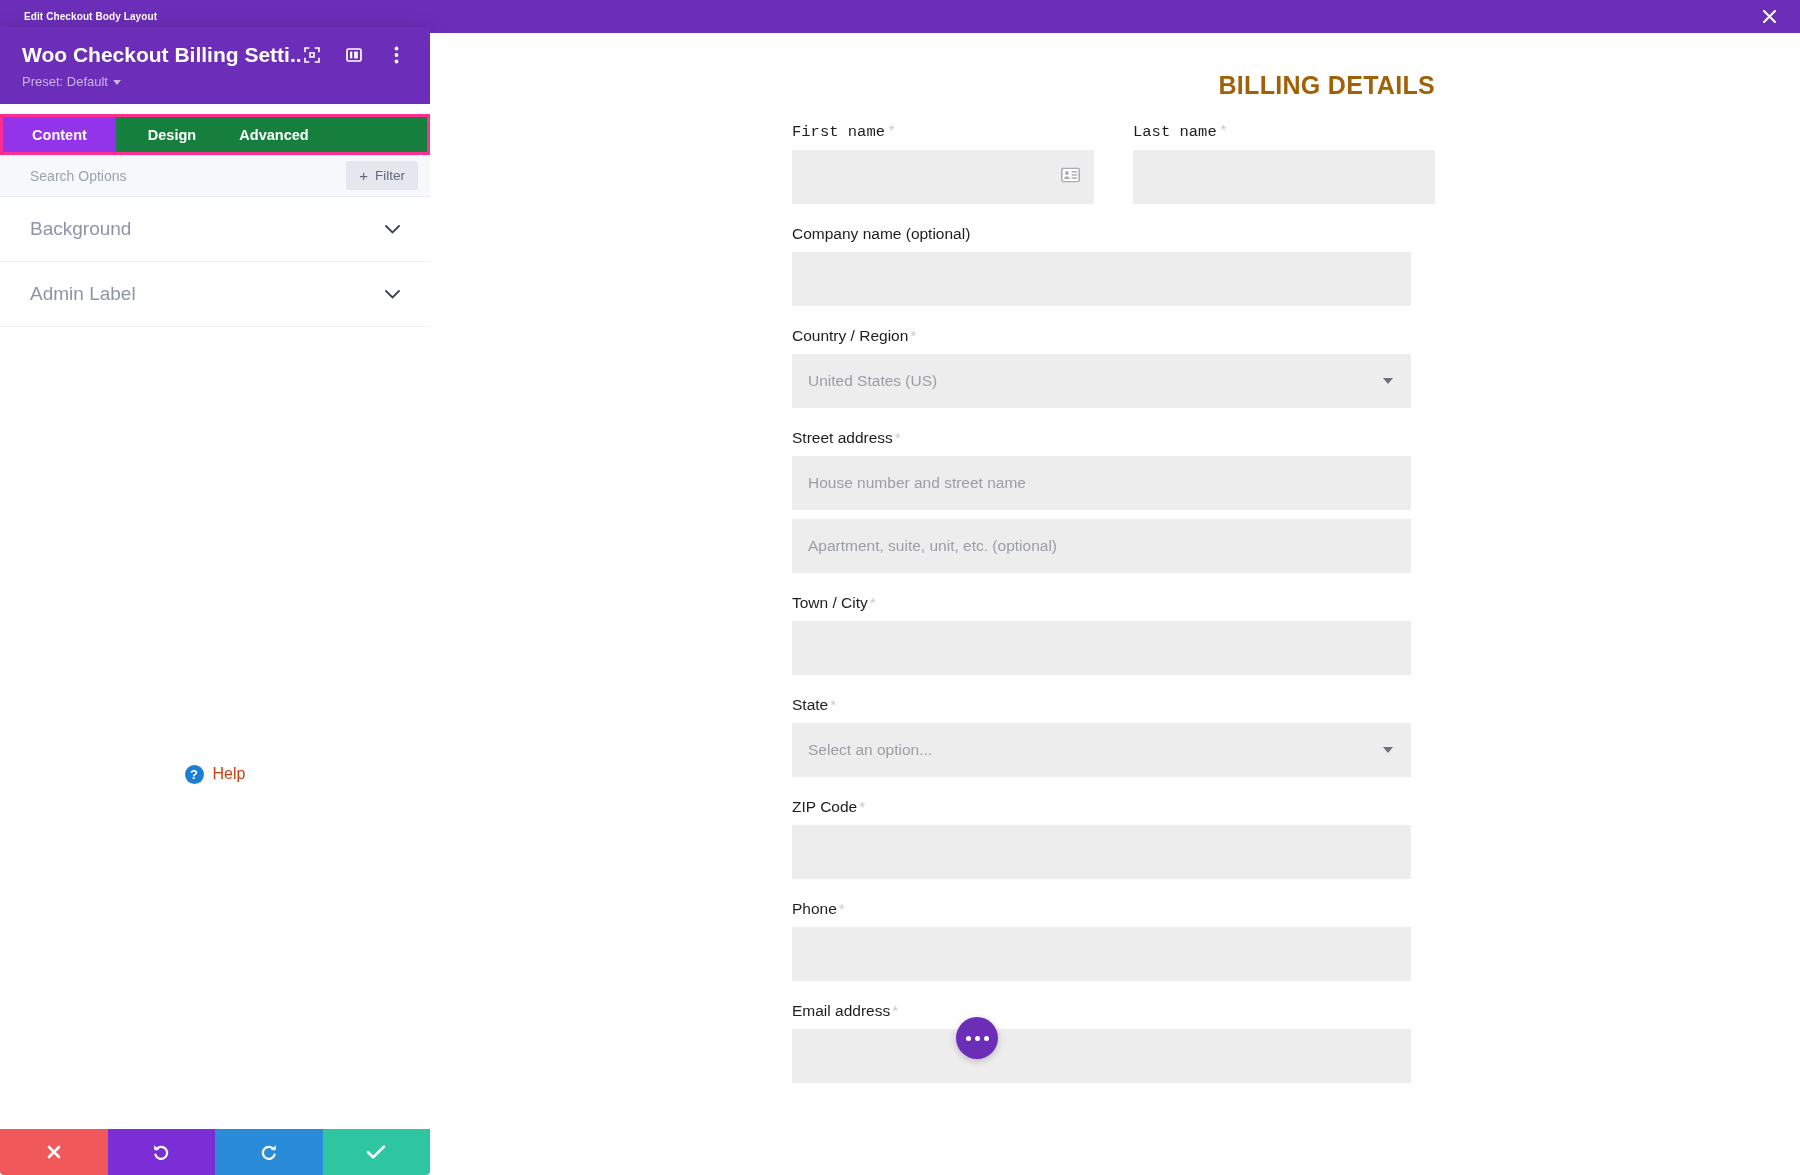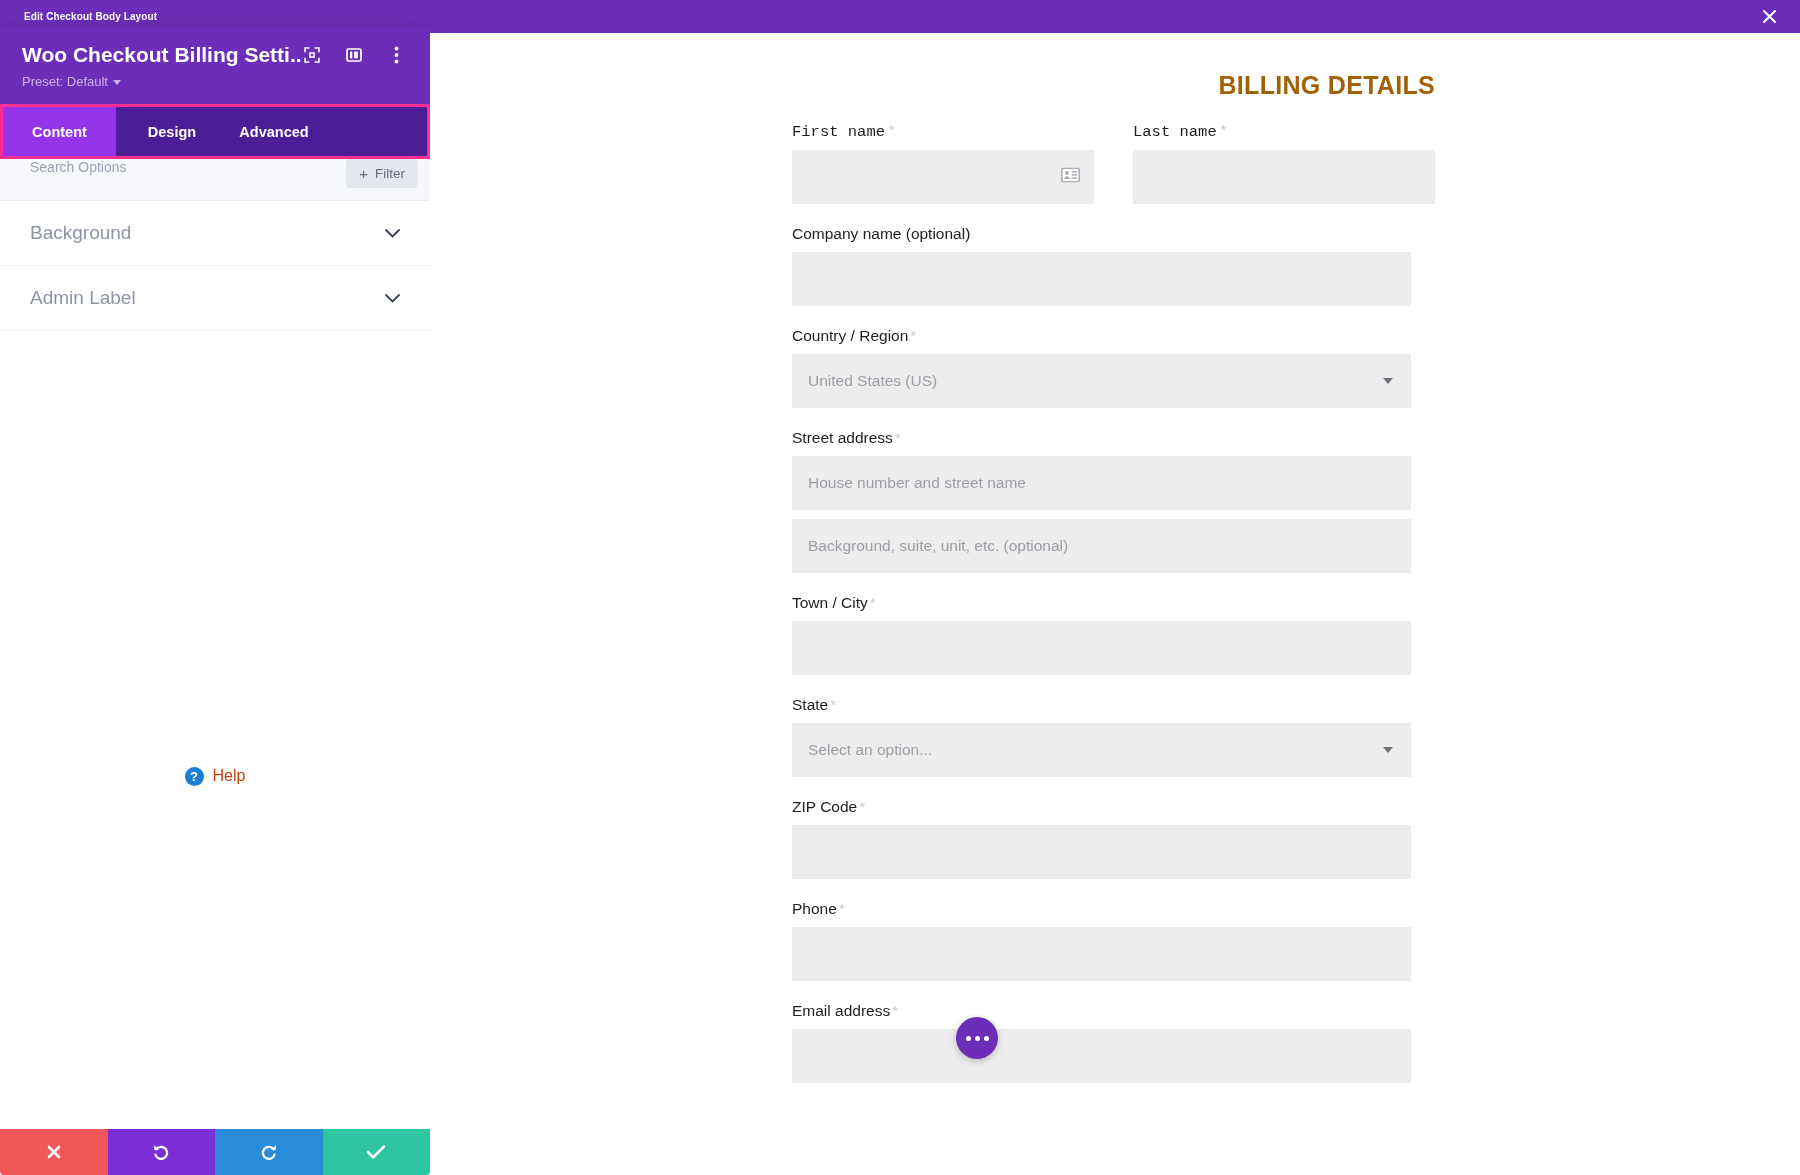--- a/index.html
+++ b/index.html
@@ -80,45 +80,46 @@
     border-left: 4px solid transparent;
     border-right: 4px solid transparent;
     border-top: 5px solid #cbb2e8;
     display: inline-block;
     margin-top: 2px;
   }
 
   
   #tabs-wrap {
     border: 3px solid #ff2e93;
-    background: #4c1d95;
+    background: #15803d;
     display: flex;
     flex: 0 0 auto;
-    height: 55px;
+    height: 41px;
+    margin-top: 10px;
   }
   #tabs-wrap .tab {
     color: #ffffff;
     font-size: 14.5px;
     font-weight: bold;
     display: flex; align-items: center; justify-content: center;
     cursor: pointer;
     background: transparent;
     padding: 0 18px;
   }
   #tabs-wrap .tab.active { background: #9333ea; }
   #tabs-wrap .tab:nth-child(1) { width: 113px; }
   #tabs-wrap .tab:nth-child(2) { width: 98px; padding-left: 32px; }
   #tabs-wrap .tab:nth-child(3) { width: 120px; }
 
   
   #searchbar {
     height: 42px;
     background: #f7f8fb;
     border-bottom: 1px solid #e8ebf1;
-    display: flex; align-items: flex-start;
+    display: flex; align-items: center;
     padding: 0 12px 0 0;
     flex: 0 0 auto;
     position: relative;
   }
   #searchbar .search-input {
     flex: 1;
     border: none; outline: none; background: transparent;
     font-family: "Liberation Sans", sans-serif;
     font-size: 14px; color: #4a5262;
     padding-left: 30px;
@@ -443,21 +444,21 @@
       <label class="flabel">
         <span>Street address</span><span class="req">*</span>
       </label>
       <div class="finput">
         <span class="ph">House number and street name</span>
       </div>
     </div>
 
     <div class="fgroup full">
       <div class="finput">
-        <span class="ph">Background, suite, unit, etc. (optional)</span>
+        <span class="ph">Apartment, suite, unit, etc. (optional)</span>
       </div>
     </div>
 
     <div class="fgroup full">
       <label class="flabel">
         <span>Town / City</span><span class="req">*</span>
       </label>
       <div class="finput">
         <span class="ph"></span>
       </div>

